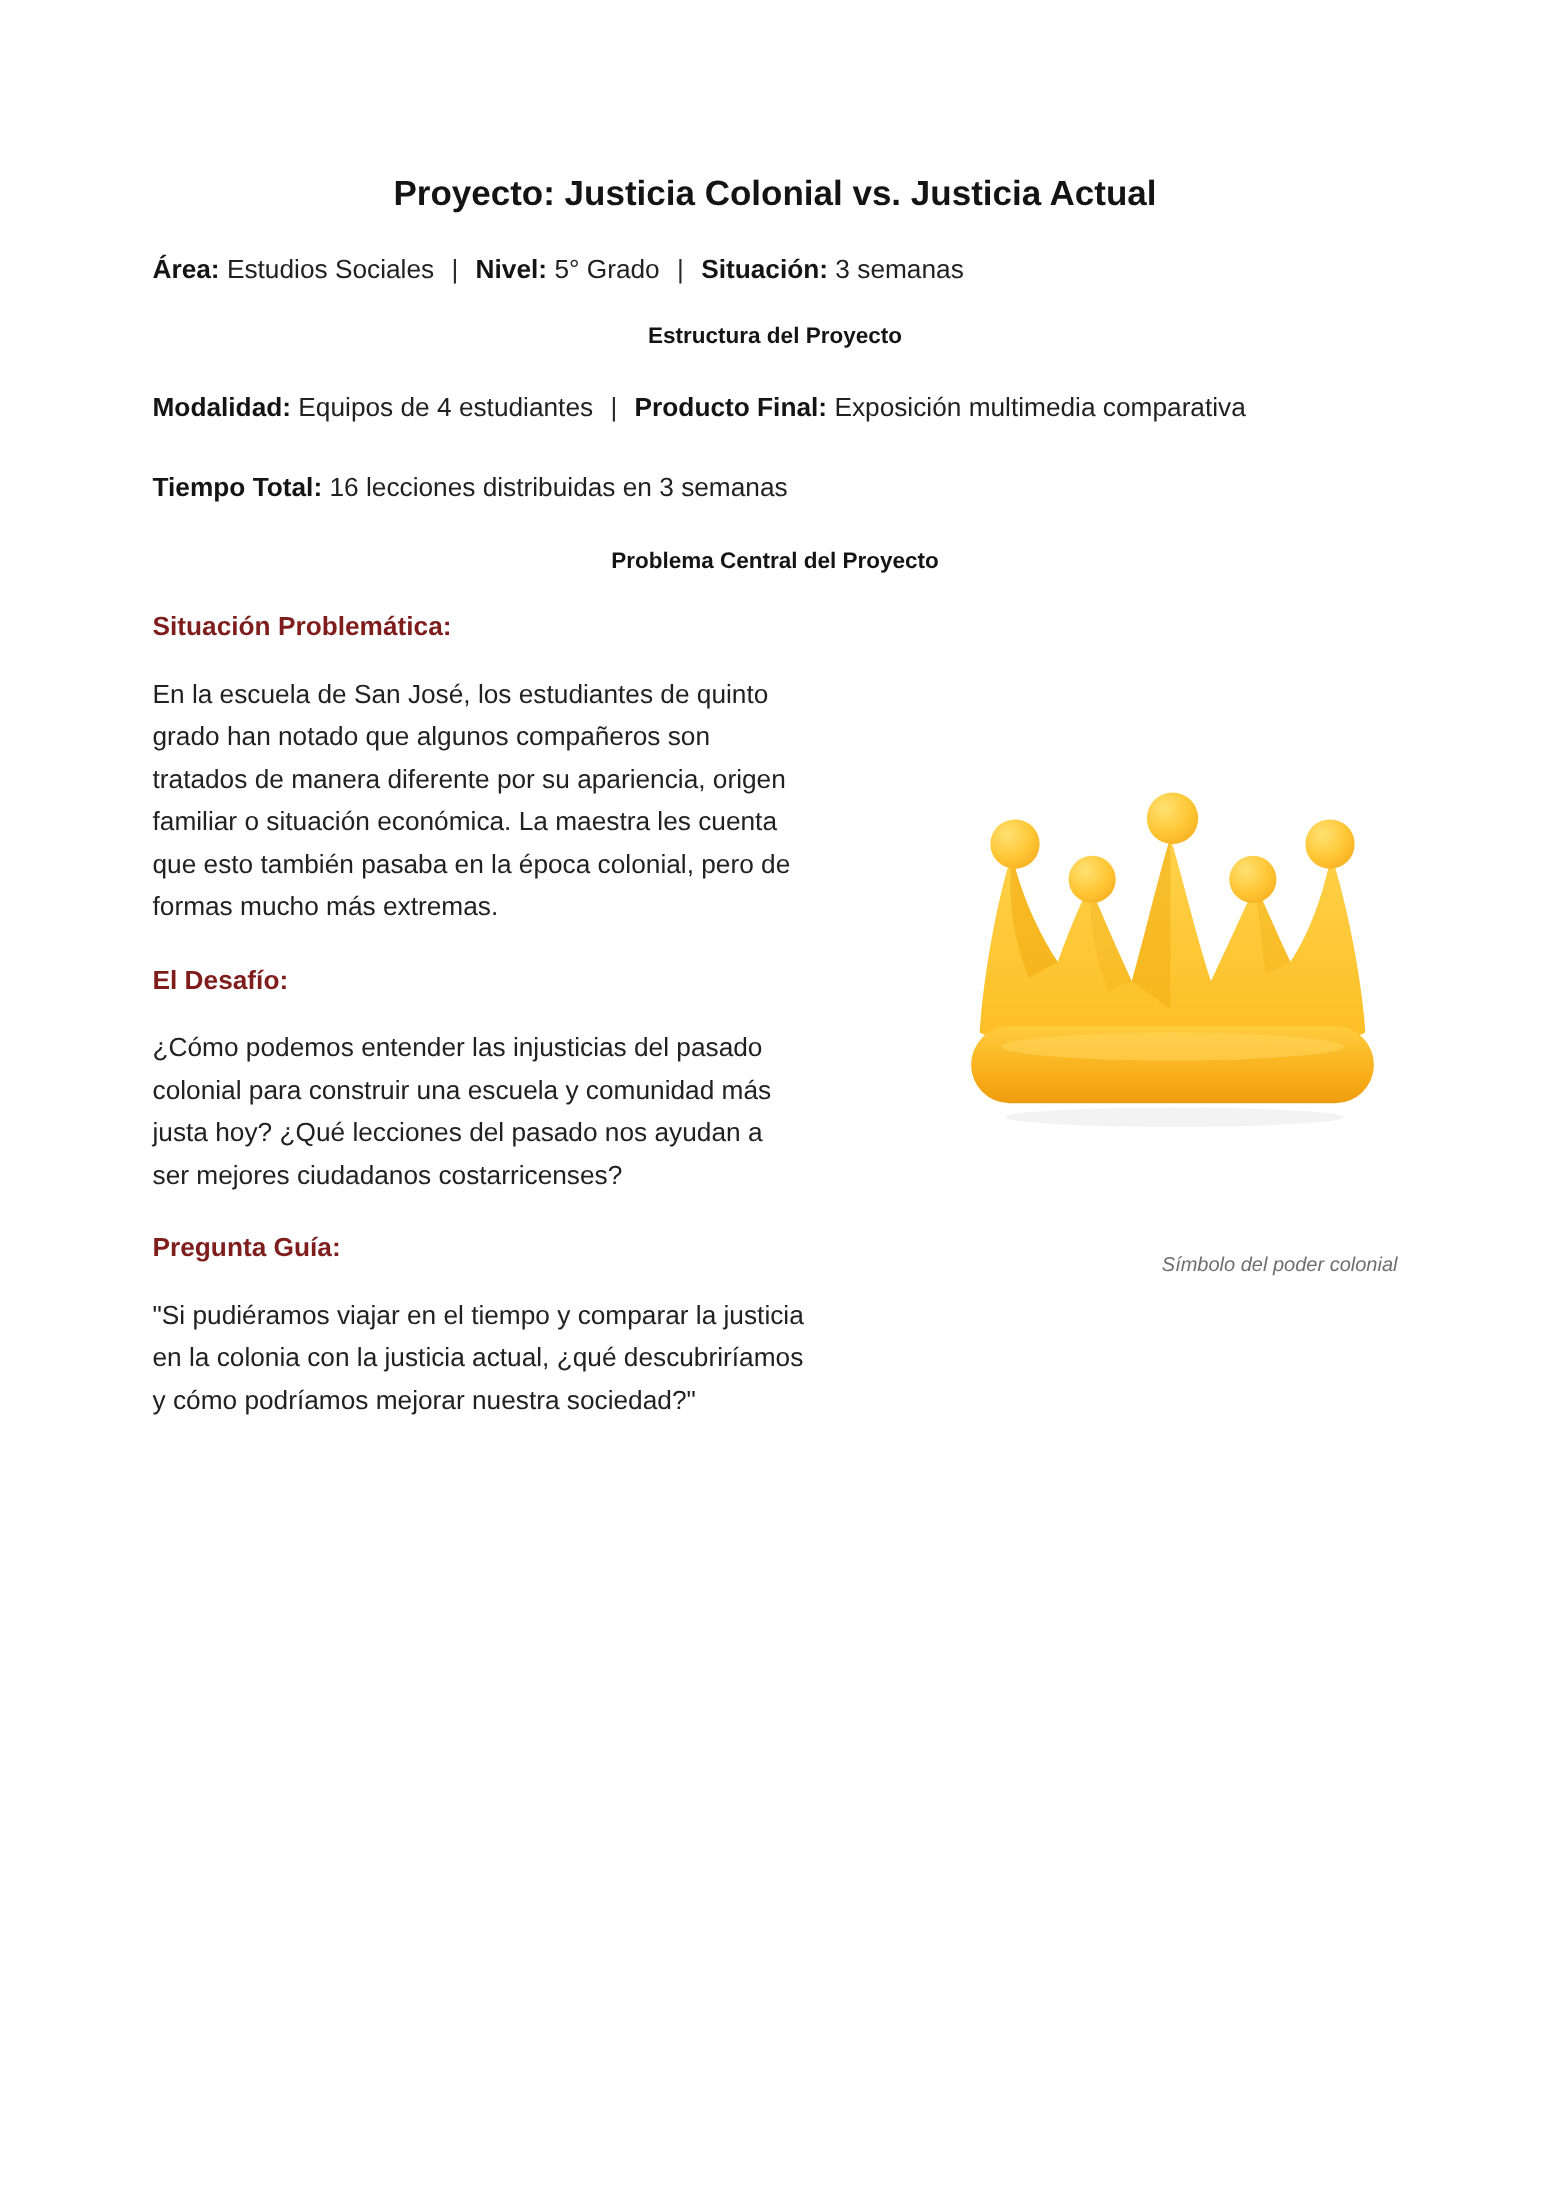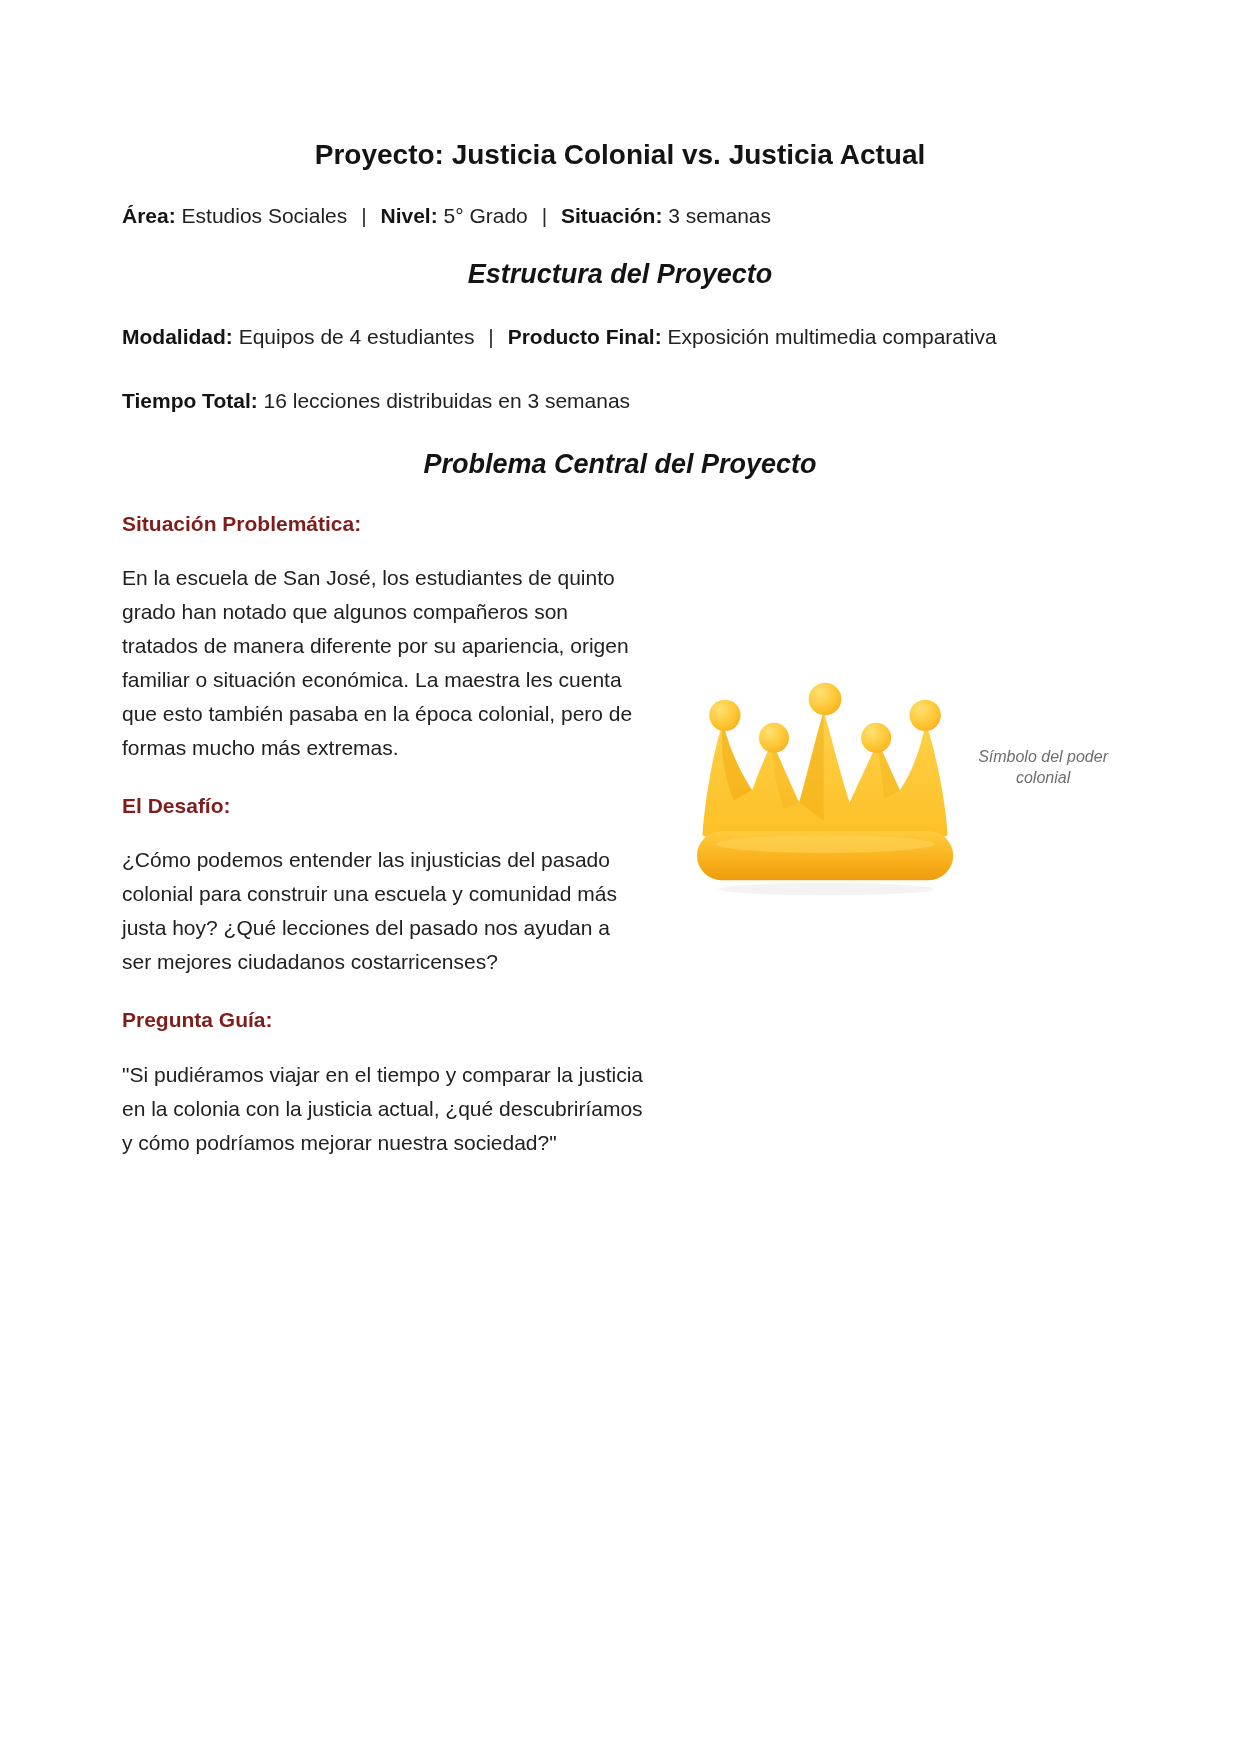--- a/index.html
+++ b/index.html
@@ -18,43 +18,42 @@
     text-align: center; color: #141414;
     margin: 0 0 30px 0;
   }
   .meta-line {
     font-size: 21px; line-height: 1.35; margin: 0 0 28px 0; color: #212121;
   }
   .meta-line b, .para b { font-weight: 700; color: #141414; }
   .sep { margin: 0 8px; color: #2a2a2a; font-weight: 400; }
 
   .section-heading {
-    font-size: 27px; line-height: 1.2; font-weight: 700;
+    font-size: 18px; line-height: 1.2; font-weight: 700;
     text-align: center; color: #141414;
     margin: 26px 0 30px 0;
-    font-style: italic;
   }
   .para {
     font-size: 21px; line-height: 1.62; color: #212121;
     margin: 0 0 30px 0;
   }
   .constrain { max-width: 905px; }
 
   .columns { display: flex; align-items: flex-start; margin-top: 2px; }
   .col-text { width: 560px; flex: 0 0 560px; }
   .col-text .sub-heading {
     font-size: 21px; line-height: 1.25; font-weight: 700; color: #7f1d1d;
     margin: 0 0 24px 0;
   }
   .col-text .body-para {
     font-size: 21px; line-height: 1.62; color: #212121;
     max-width: 522px; margin: 0 0 28px 0;
   }
   .col-figure {
-    flex: 1 1 auto; display: flex; flex-direction: row; align-items: center;
+    flex: 1 1 auto; display: flex; flex-direction: column; align-items: flex-end;
   }
   .crown-svg { width: 360px; height: 283px; margin-top: 133px; display: block; }
   .figure-caption {
     margin-top: 98px;
     font-size: 16px; font-style: italic; color: #6e6e6e;
     text-align: center; line-height: 1.3;
   }
 </style>
 </head>
 <body>

